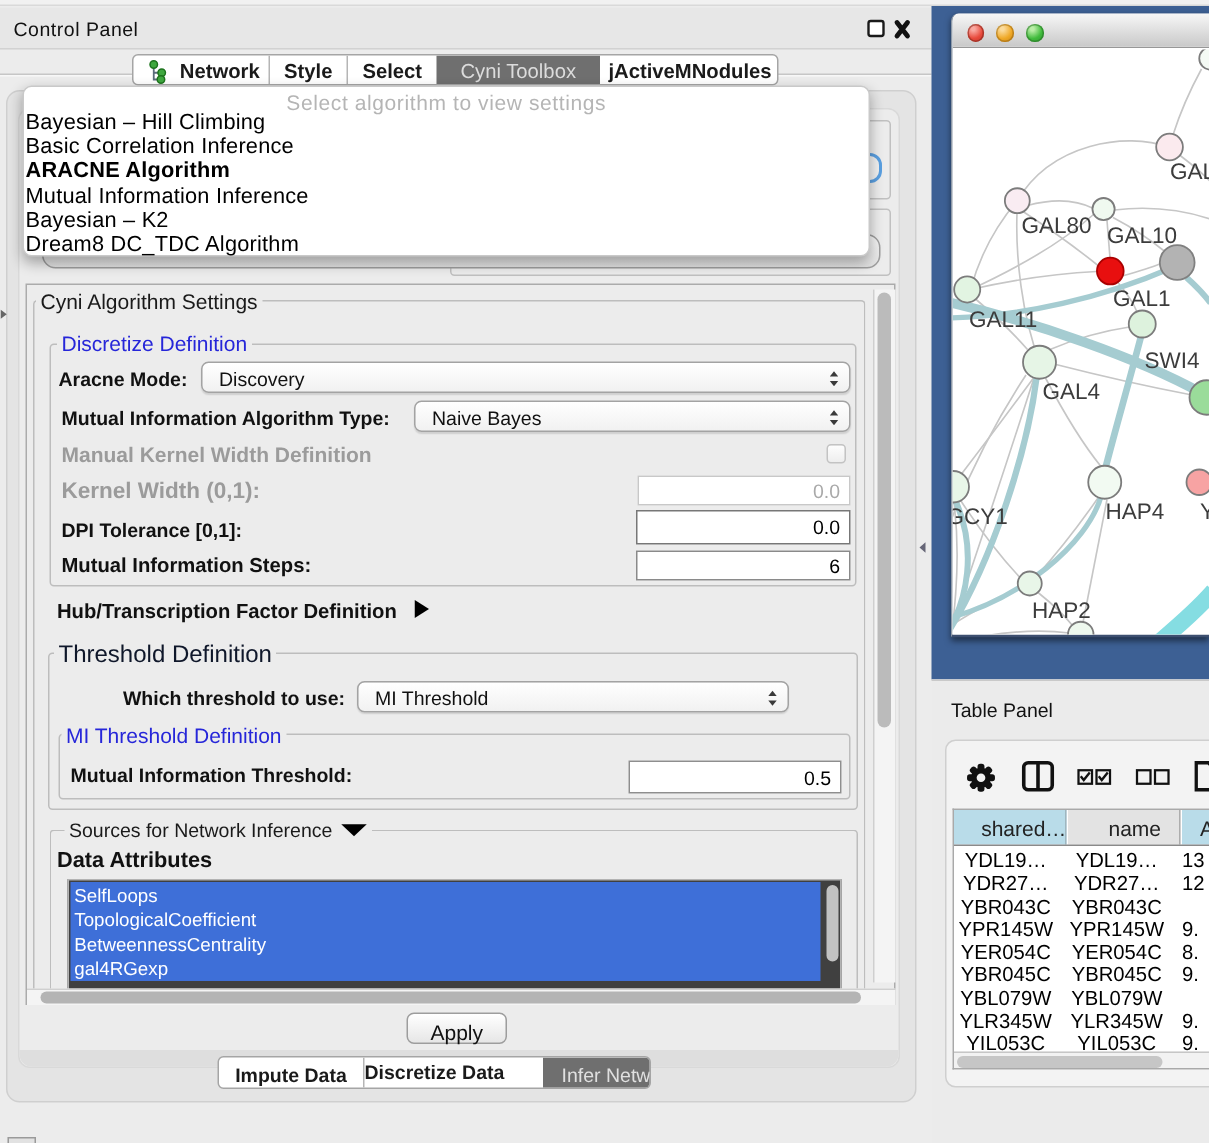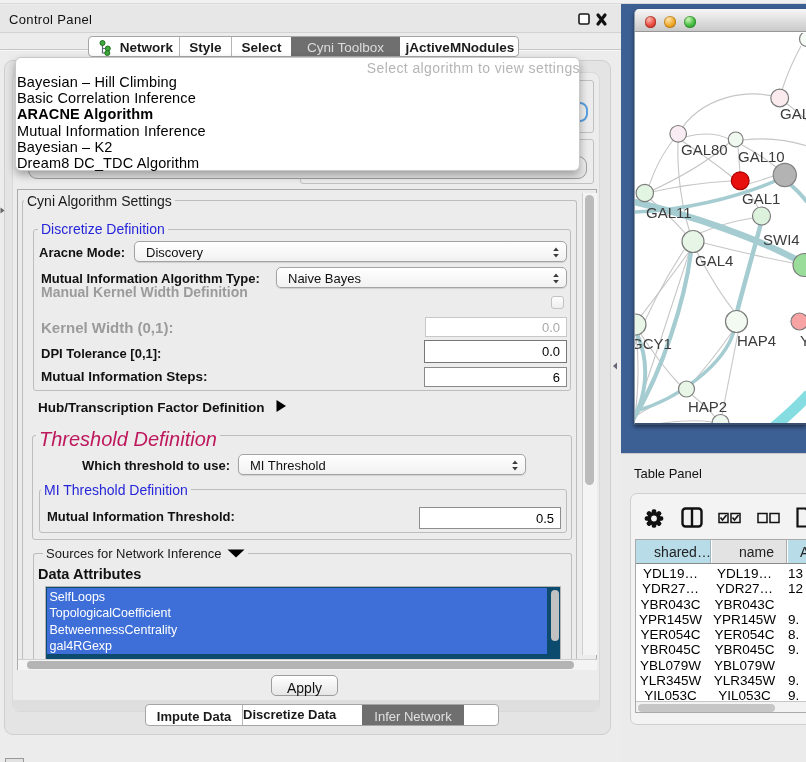--- a/index.html
+++ b/index.html
@@ -58,39 +58,39 @@
 
 <div class="abs lbl b" style="left:41px;top:271px;">Mutual Information Algorithm Type:</div>
 <div class="combo" style="left:276px;top:267px;width:291px;height:21px;">
   <span style="position:absolute;left:11px;top:3px;">Naive Bayes</span>
   <svg class="ar" width="10" height="21" viewBox="0 0 10 21">
       <path d="M5 5.5 L7.8 9 L2.2 9 Z" fill="#3a3a3a"></path>
       <path d="M5 15.5 L2.2 12 L7.8 12 Z" fill="#3a3a3a"></path>
     </svg>
 </div>
 
-<div class="abs lbl b dis" style="left:41px;top:284px;font-size:14px;text-align:center;">Manual Kernel Width Definition</div>
+<div class="abs lbl b dis" style="left:41px;top:295px;font-size:14px;text-align:center;">Manual Kernel Width Definition</div>
 <div class="abs" style="left:551px;top:296px;width:13px;height:13px;border:1px solid #c3c3c3;border-radius:3px;background:linear-gradient(#fdfdfd,#eee);"></div>
 
 <div class="abs lbl b dis" style="left:41px;top:319px;font-size:15px;">Kernel Width (0,1):</div>
 <div class="field" style="left:425px;top:317px;width:142px;height:20px;border:1px solid #c8c8c8;color:#a9a9a9;">0.0</div>
 
 <div class="abs lbl b" style="left:41px;top:346px;">DPI Tolerance [0,1]:</div>
 <div class="field" style="left:424px;top:340px;width:143px;height:23px;border:1.5px solid #777;color:#000;padding-top:3px;">0.0</div>
 
 <div class="abs lbl b" style="left:41px;top:369px;font-size:13.5px;">Mutual Information Steps:</div>
 <div class="field" style="left:424px;top:367px;width:143px;height:20px;border:1px solid #8a8a8a;color:#000;">6</div>
 
 <div class="abs lbl b" style="left:38px;top:400px;font-size:13.5px;">Hub/Transcription Factor Definition</div>
 <svg class="abs" style="left:274px;top:399px;" width="13" height="14" viewBox="0 0 13 14">
     <path d="M2.5 1 L12 7 L2.5 13 Z" fill="#000"></path>
   </svg>
 
 <div class="group" style="left:32px;top:435px;width:540px;height:105px;"></div>
-<div class="gtitle" style="left:36px;top:428px;color:#be185d;font-size:20px;font-style:italic;">Threshold Definition</div>
+<div class="gtitle" style="left:36px;top:428px;color:#0f172a;font-size:16px;">Threshold Definition</div>
 
 <div class="abs lbl b" style="left:0;top:458px;width:230px;text-align:right;">Which threshold to use:</div>
 <div class="combo" style="left:238px;top:454px;width:288px;height:21px;">
   <span style="position:absolute;left:11px;top:3px;text-align:center;">MI Threshold</span>
   <svg class="ar" width="10" height="21" viewBox="0 0 10 21">
       <path d="M5 5.5 L7.8 9 L2.2 9 Z" fill="#3a3a3a"></path>
       <path d="M5 15.5 L2.2 12 L7.8 12 Z" fill="#3a3a3a"></path>
     </svg>
 </div>
 
@@ -100,35 +100,35 @@
 <div class="abs lbl b" style="left:47px;top:509px;">Mutual Information Threshold:</div>
 <div class="field" style="left:419px;top:507px;width:142px;height:22px;border:1px solid #8e8e8e;color:#000;padding-top:3px;">0.5</div>
 
 <div class="group" style="left:33px;top:553px;width:539px;height:117px;border-bottom:none;"></div>
 <div class="gtitle" style="left:43px;top:546px;color:#1a1a1a;">Sources for Network Inference <span style="display:inline-block;vertical-align:0px;margin-left:2px;"><svg width="18" height="9" viewBox="0 0 18 9">
         <path d="M0.5 0.5 L17.5 0.5 L9 8.5 Z" fill="#000"></path>
       </svg></span></div>
 
 <div class="abs lbl b" style="left:38px;top:566px;font-size:14.5px;">Data Attributes</div>
 
-<div class="abs" style="left:45px;top:586px;width:516px;height:74px;background:#0c4a6e;border:1px solid #b3b3b3;border-bottom:none;overflow:hidden;">
+<div class="abs" style="left:45px;top:586px;width:516px;height:74px;background:#404040;border:1px solid #b3b3b3;border-bottom:none;overflow:hidden;">
   <div style="position:absolute;left:1px;top:1px;width:500px;height:66px;background:#3e6fd8;"></div>
   <div style="position:absolute;left:3.5px;top:2px;color:#fff;font-size:12.5px;line-height:16.3px;">SelfLoops<br>TopologicalCoefficient<br>BetweennessCentrality<br>gal4RGexp</div>
   <div style="position:absolute;left:504.5px;top:3px;width:8px;height:51px;background:#c2c2c2;border-radius:4.5px;"></div>
 </div>
 
 <div class="abs" style="left:18px;top:659px;width:579px;height:11px;background:#f4f4f4;border-top:1px solid #cfcfcf;"></div>
 <div class="abs" style="left:27px;top:660.5px;width:547px;height:8px;background:#b4b4b4;border-radius:4px;"></div>
 
 <div class="abs" style="left:582px;top:193px;width:15px;height:462px;background:#f4f4f4;border-left:1px solid #cfcfcf;"></div>
 <div class="abs" style="left:584.5px;top:195px;width:9px;height:290px;background:#bbbbbb;border-radius:5px;"></div>
 
 <div class="abs" style="left:271px;top:675px;width:67px;height:21px;background:linear-gradient(#ffffff,#e6e6e6);border:1px solid #9d9d9d;border-radius:5px;text-align:center;font-size:14px;color:#111;padding-top:4px;">Apply</div>
 
-<div class="abs" style="left:145px;top:704px;width:354px;height:22px;background:#fff;border:1px solid #a5a5a5;border-radius:4px;overflow:hidden;font-size:13px;color:#1a1a1a;">
+<div class="abs" style="left:145px;top:704px;width:289px;height:22px;background:#fff;border:1px solid #a5a5a5;border-radius:4px;overflow:hidden;font-size:13px;color:#1a1a1a;">
   <div style="position:absolute;left:0;top:0;width:96px;height:22px;text-align:center;padding-top:4px;font-weight:bold;">Impute Data</div>
   <div style="position:absolute;left:96px;top:0;width:1px;height:22px;background:#b5b5b5;"></div>
   <div style="position:absolute;left:97px;top:0;width:119px;height:22px;text-align:left;padding-top:2px;font-weight:bold;">Discretize Data</div>
   <div style="position:absolute;left:216px;top:0;width:102px;height:22px;background:#6f6f6f;color:#e0e0e0;text-align:center;padding-top:4px;">Infer Network</div>
 </div>
 
 <div class="abs" style="left:0;top:49px;width:621px;height:2px;border-top:1px solid #c6c6c6;border-bottom:1px solid #f7f7f7;"></div>
 <div class="abs" style="left:88px;top:36px;width:431px;height:21px;background:#fff;border:1px solid #a5a5a5;border-radius:4px;overflow:hidden;font-size:13.5px;color:#1a1a1a;">
   <svg style="position:absolute;left:10px;top:2px;" width="14" height="17" viewBox="0 0 14 17">
     <path d="M3.5 5 L3.5 14 L8 14 M3.5 9.5 L8.5 9.5" stroke="#5a6b7a" stroke-width="1.2" fill="none"></path>
@@ -139,21 +139,21 @@
   <div style="position:absolute;left:25px;top:0;width:65px;height:21px;text-align:center;padding-top:3px;font-weight:bold;">Network</div>
   <div style="position:absolute;left:90px;top:0;width:1px;height:21px;background:#b5b5b5;"></div>
   <div style="position:absolute;left:91px;top:0;width:51px;height:21px;text-align:center;padding-top:3px;font-weight:bold;">Style</div>
   <div style="position:absolute;left:142px;top:0;width:1px;height:21px;background:#b5b5b5;"></div>
   <div style="position:absolute;left:143px;top:0;width:59px;height:21px;text-align:center;padding-top:3px;font-weight:bold;">Select</div>
   <div style="position:absolute;left:202px;top:0;width:109px;height:21px;background:#6f6f6f;color:#dcdcdc;text-align:center;padding-top:3px;">Cyni Toolbox</div>
   <div style="position:absolute;left:311px;top:0;width:120px;height:21px;text-align:center;padding-top:3px;font-weight:bold;">jActiveMNodules</div>
 </div>
 
 <div class="abs" style="left:15px;top:57px;width:565px;height:114px;background:#fff;border:1px solid #c9c9c9;border-radius:6px;box-shadow:0 4px 9px rgba(0,0,0,0.32);"></div>
-<div class="abs" style="left:15px;top:60px;width:565px;text-align:right;font-size:14px;letter-spacing:0.4px;color:#b5b5b5;">Select algorithm to view settings</div>
+<div class="abs" style="left:15px;top:60px;width:565px;text-align:center;font-size:14px;letter-spacing:0.4px;color:#b5b5b5;">Select algorithm to view settings</div>
 <div class="abs" style="left:17px;top:74px;font-size:14.5px;letter-spacing:0.15px;color:#000;line-height:16.2px;">
 Bayesian – Hill Climbing<br>
 Basic Correlation Inference<br>
 <span class="b">ARACNE Algorithm</span><br>
 Mutual Information Inference<br>
 Bayesian – K2<br>
 Dream8 DC_TDC Algorithm
 </div>
 
 <div class="abs" style="left:0px;top:200px;width:5px;height:7px;"><svg width="5" height="7">

